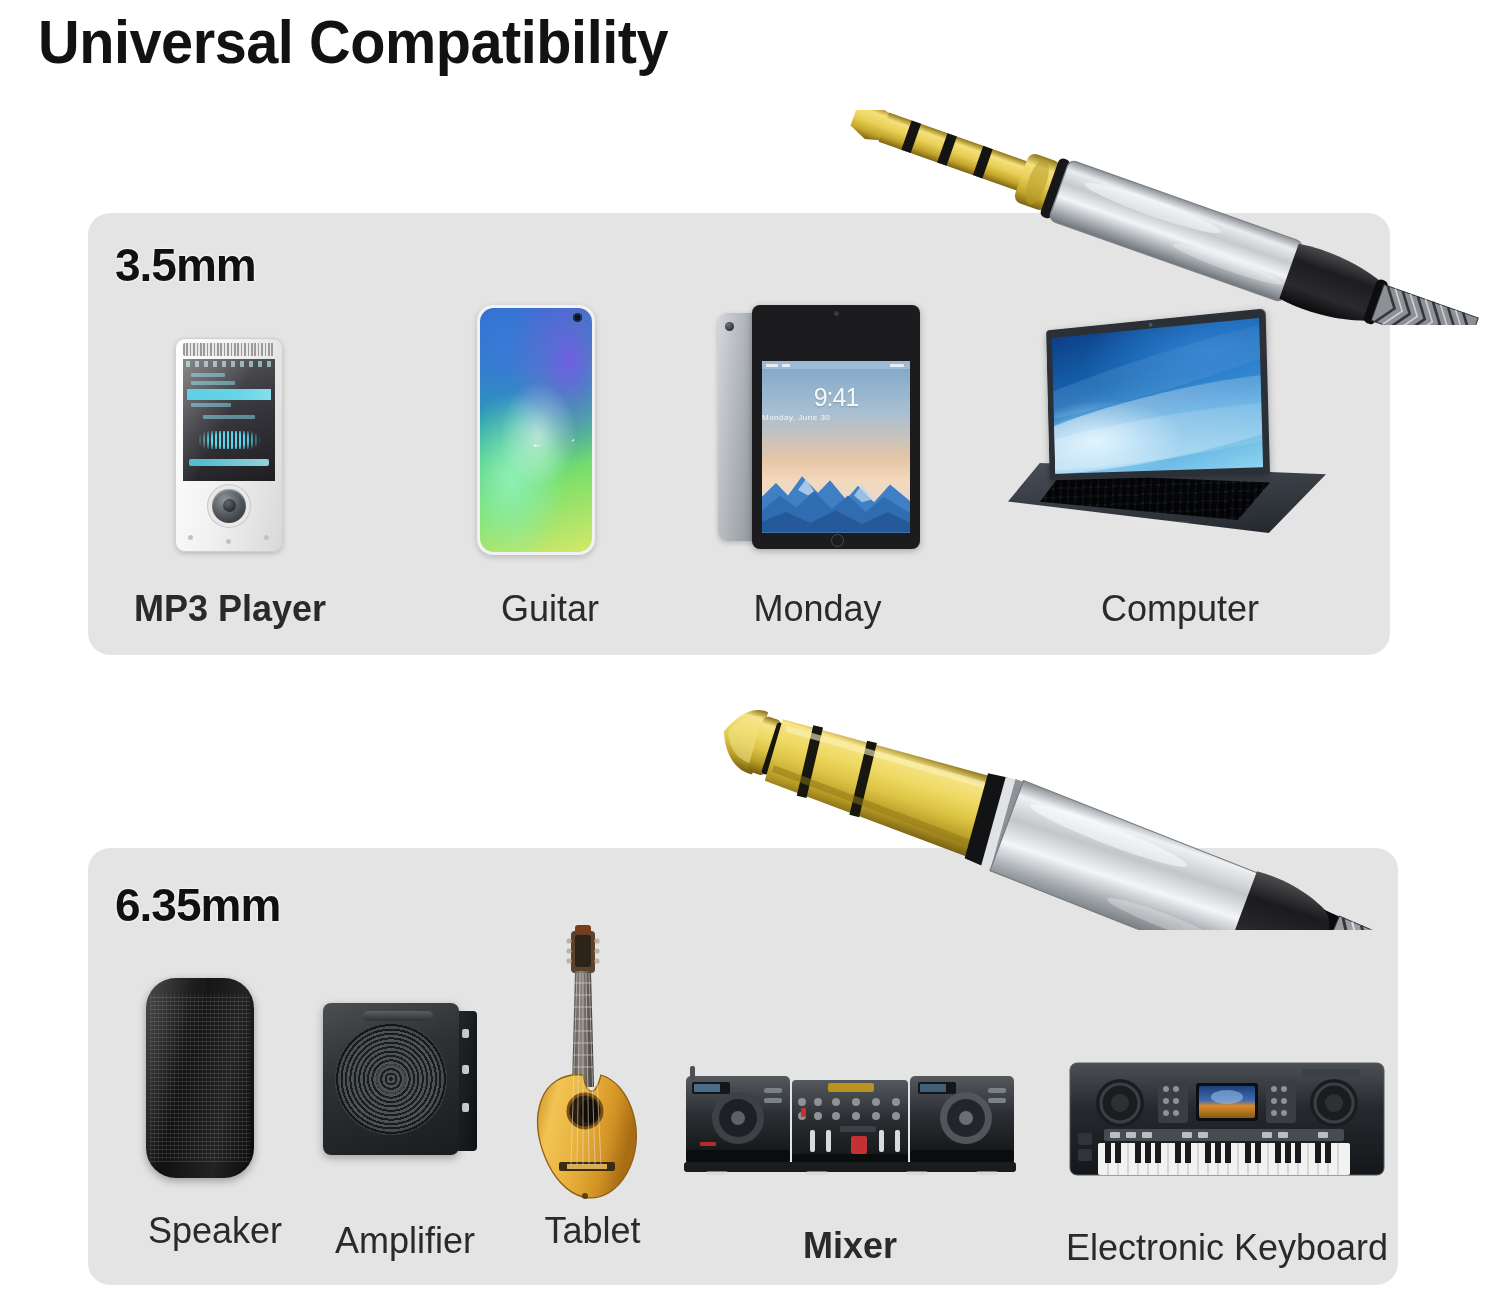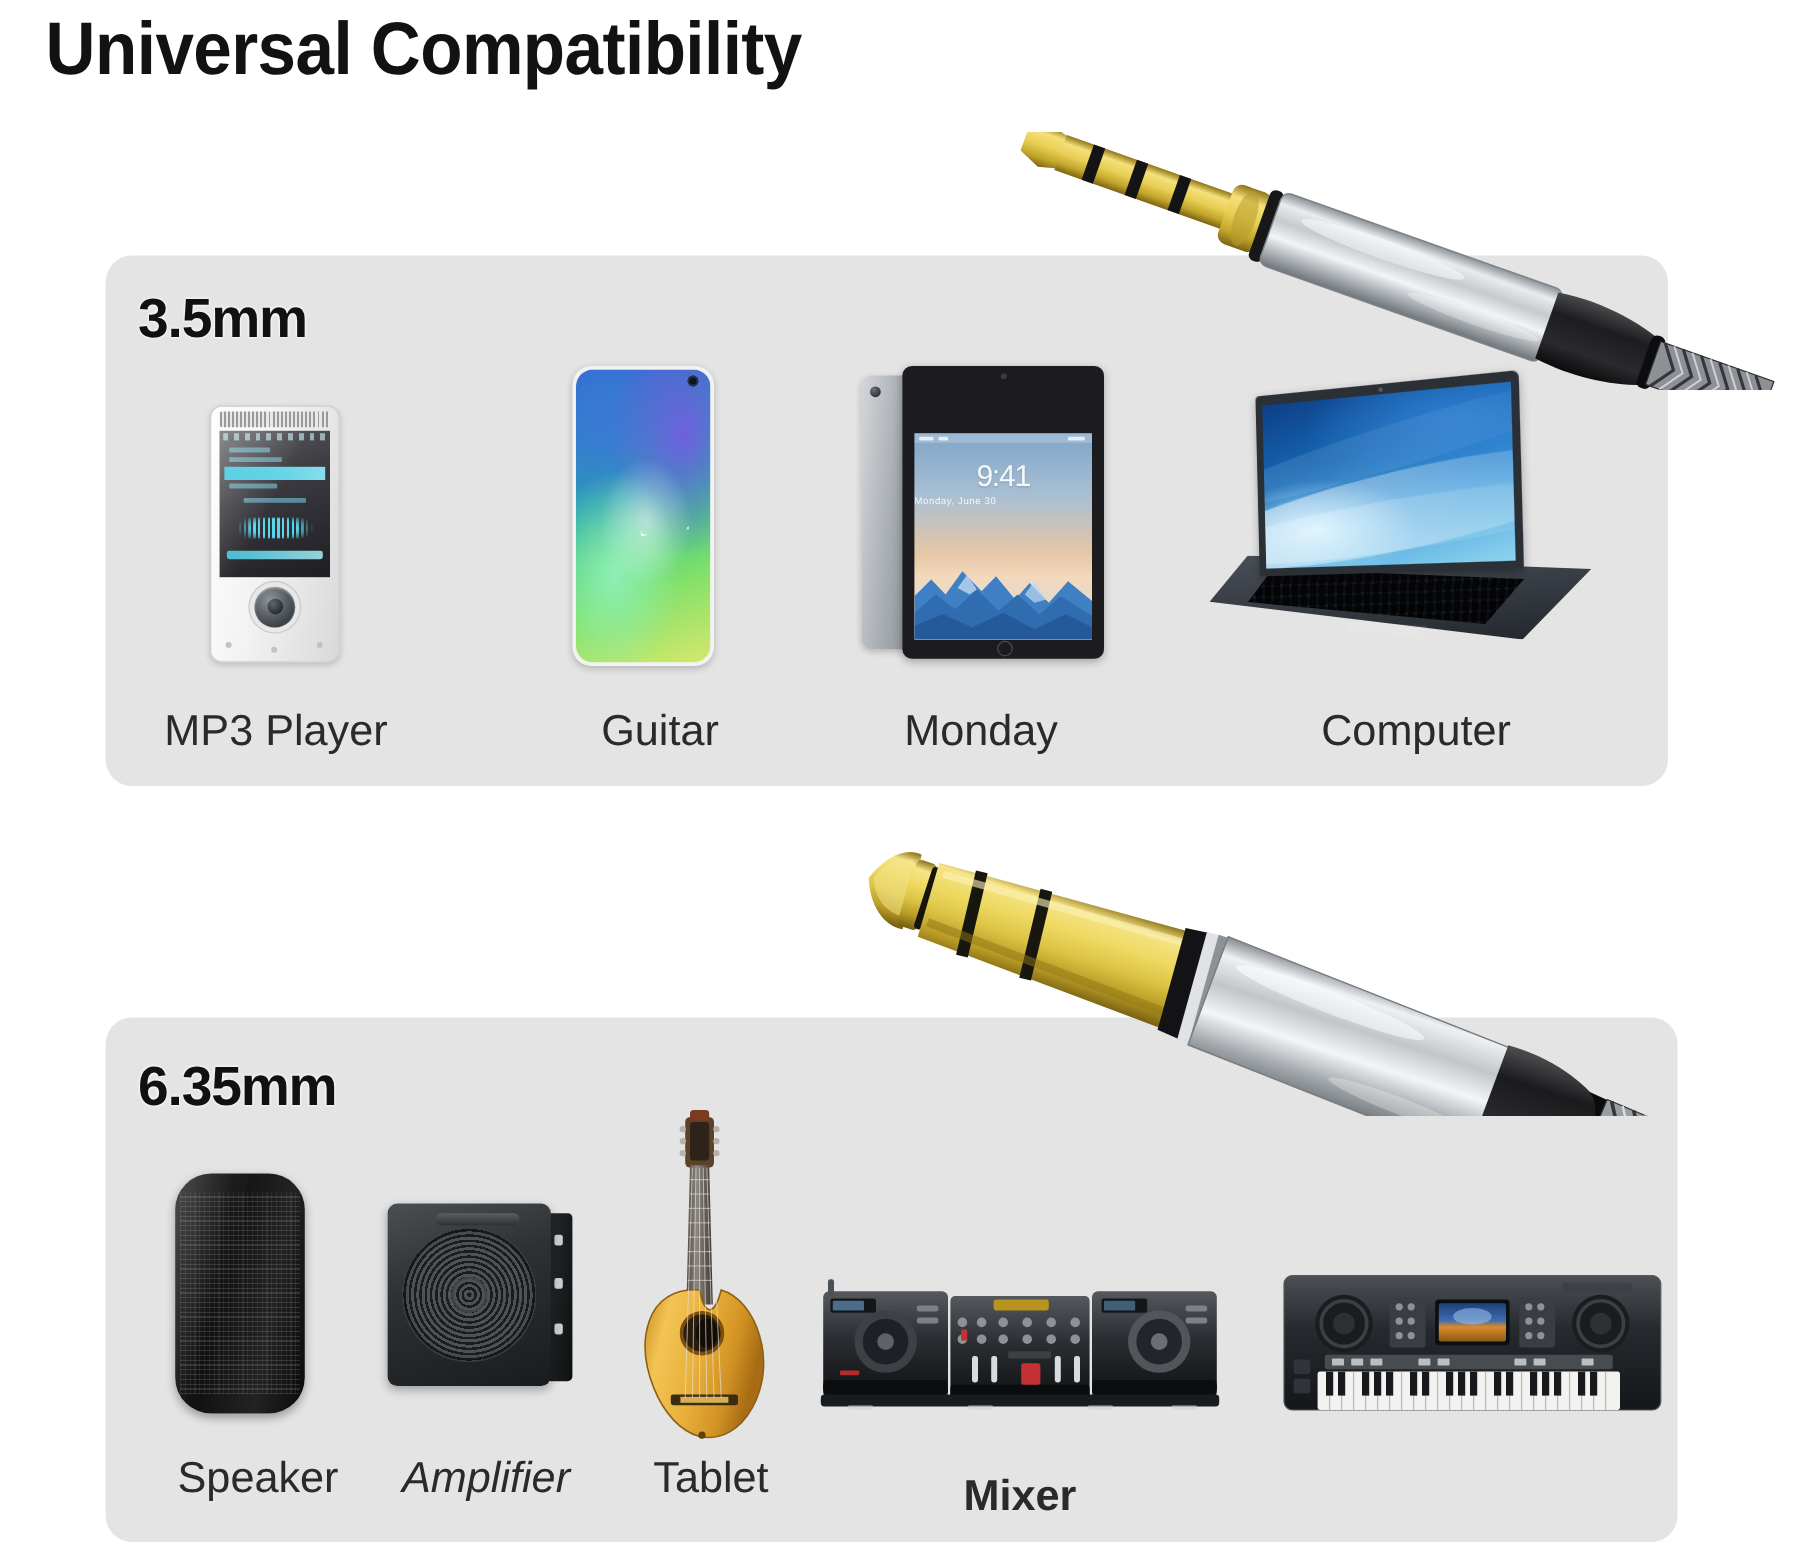--- a/index.html
+++ b/index.html
@@ -29,21 +29,21 @@
 
   
   .cell{position:absolute;}
   .cell .art{position:absolute;left:0;top:0;width:100%;}
   .cap{
     position:absolute;width:100%;text-align:center;
     font-size:36px;color:#2a2a2a;white-space:nowrap;
   }
 
   
-  #c-mp3{left:120px;top:330px;width:220px;height:300px;}
+  #c-mp3{left:120px;top:330px;width:220px;height:300px;font-weight:bold;}
   .mp3-body{
     position:absolute;left:55px;top:8px;width:106px;height:212px;
     background:linear-gradient(100deg,#fff 0%,#f2f2f2 45%,#d9d9d9 100%);
     border-radius:10px;border:1px solid #cfcfcf;
     box-shadow:0 2px 5px rgba(0,0,0,.18);
   }
   .mp3-grille{
     position:absolute;left:7px;top:4px;width:92px;height:13px;
     background:repeating-linear-gradient(90deg,#9a9a9a 0 1.6px,#e9e9e9 1.6px 3.4px);
     border-radius:2px;
@@ -400,21 +400,21 @@
     <div class="amp-side">
       <div class="port" style="top:18px;"></div>
       <div class="port" style="top:54px;"></div>
       <div class="port" style="top:92px;"></div>
     </div>
     <div class="amp-body">
       <div class="amp-handle"></div>
       <div class="amp-grille"></div>
     </div>
   </div>
-  <div class="cap" style="top:225px;font-style:italic;">Amplifier</div>
+  <div class="cap" style="top:235px;">Amplifier</div>
 </div>
 
 <div class="cell" id="c-gtr">
   <svg class="art gtr" viewBox="0 0 175 300">
     <defs>
       <linearGradient id="gbody" x1="0" y1="0" x2="1" y2="0.3">
         <stop offset="0%" stop-color="#c98a1e"></stop>
         <stop offset="22%" stop-color="#f2c455"></stop>
         <stop offset="52%" stop-color="#e8b13c"></stop>
         <stop offset="80%" stop-color="#d39324"></stop>
@@ -665,20 +665,21 @@
       <rect x="163" y="88" width="6" height="20"></rect>
       <rect x="183" y="88" width="6" height="20"></rect>
         <rect x="193" y="88" width="6" height="20"></rect>
       <rect x="213" y="88" width="6" height="20"></rect>
         <rect x="223" y="88" width="6" height="20"></rect>
       <rect x="233" y="88" width="6" height="20"></rect>
       <rect x="253" y="88" width="6" height="20"></rect>
         <rect x="263" y="88" width="6" height="20"></rect>
     </g>
   </svg>
+  <div class="cap" style="top:172px;">Electronic Keyboard</div>
 </div>
 
 <svg id="jack635" viewBox="0 0 800 230">
   <defs>
     <linearGradient id="g6gold" x1="0" y1="0" x2="0" y2="1">
       <stop offset="0%" stop-color="#8a7016"></stop>
       <stop offset="14%" stop-color="#f6e487"></stop>
       <stop offset="36%" stop-color="#eed962"></stop>
       <stop offset="58%" stop-color="#dcc445"></stop>
       <stop offset="80%" stop-color="#b99c26"></stop>

